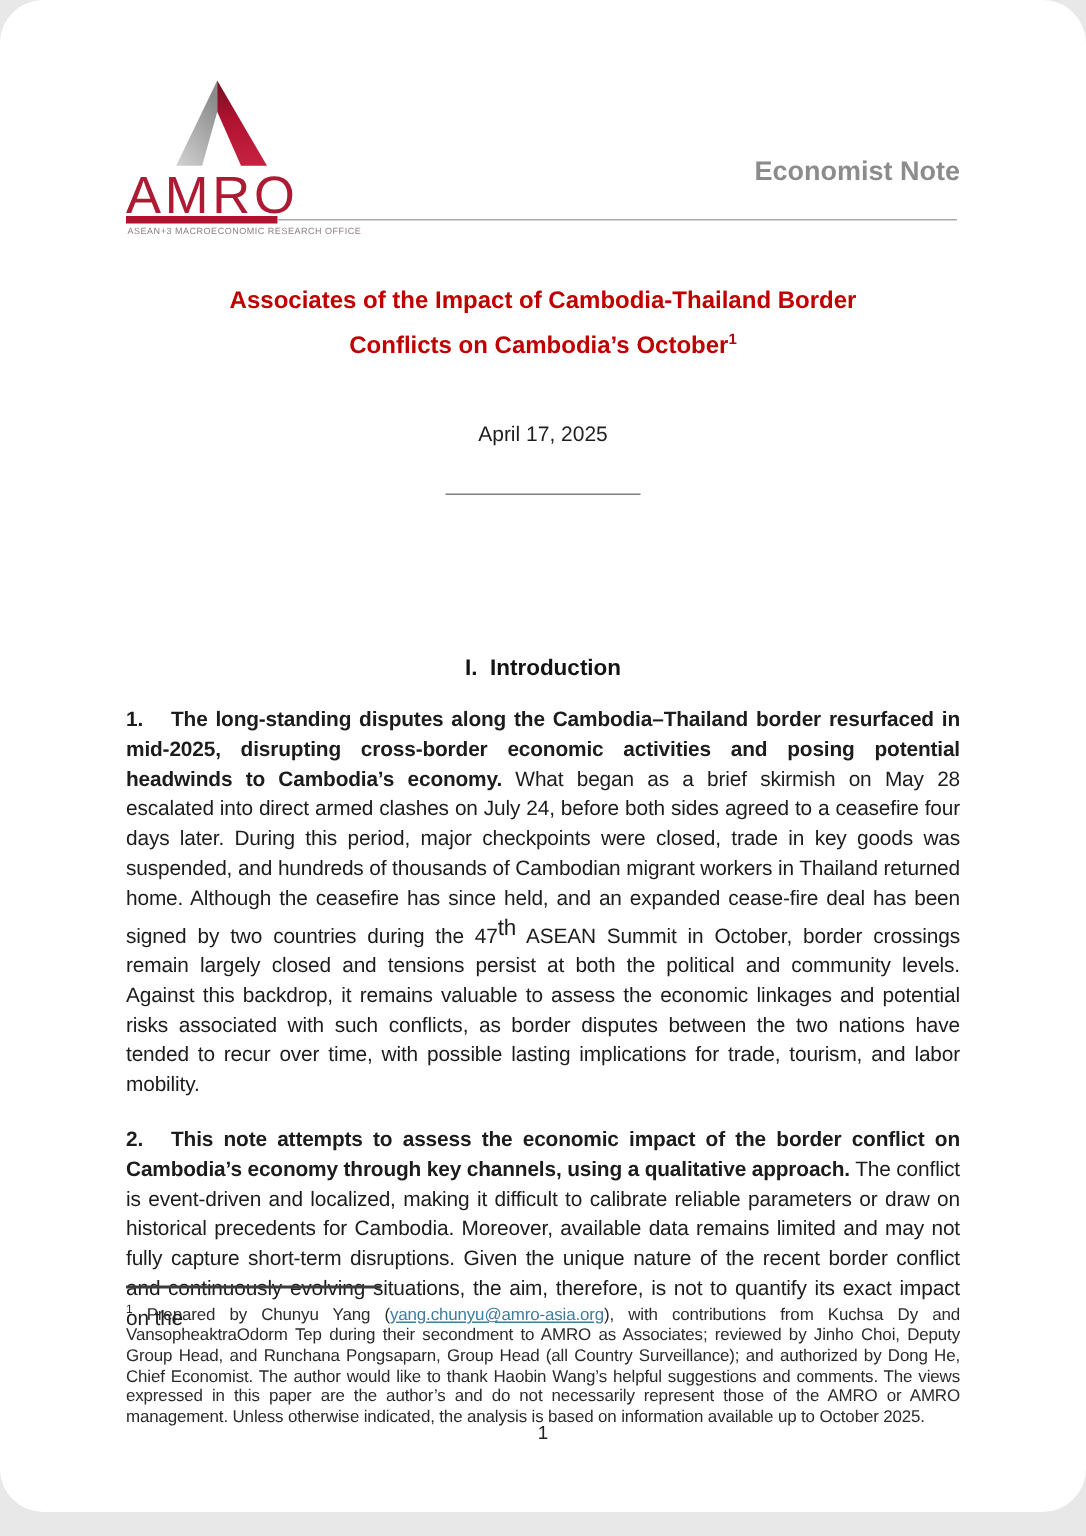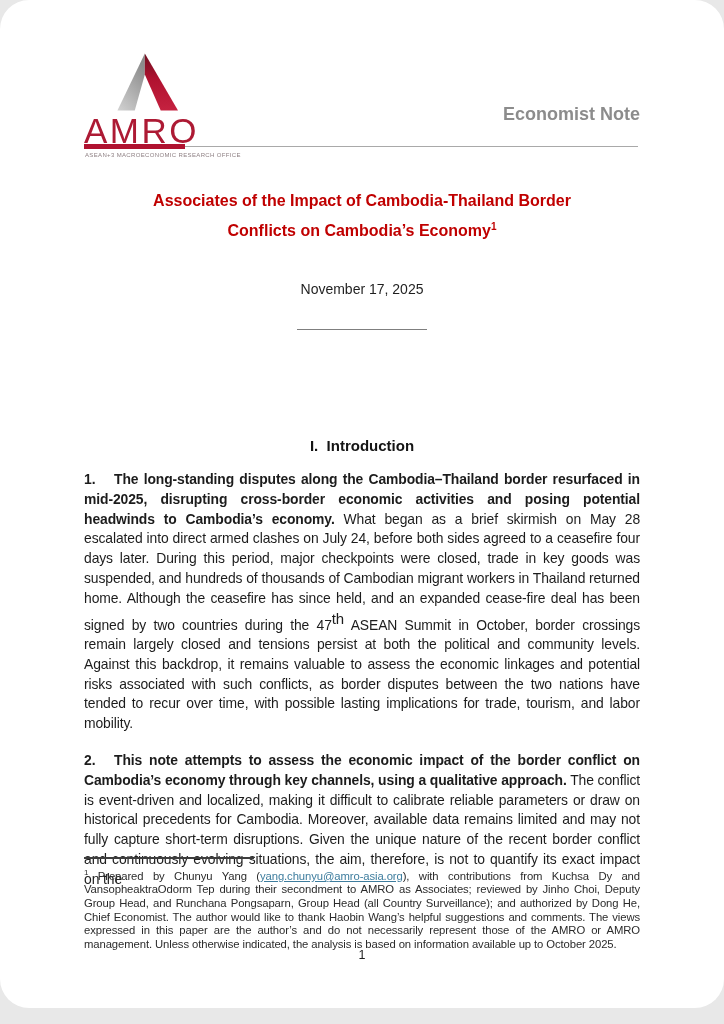--- a/index.html
+++ b/index.html
@@ -110,24 +110,24 @@
 
   <div class="doc-type">Economist Note</div>
 
   <div class="header-rule">
     <div class="rule-red"></div>
     <div class="rule-gray"></div>
   </div>
 
   <div class="doc-title">
     <span>Associates of the Impact of Cambodia-Thailand Border</span><br>
-    <span>Conflicts on Cambodia’s Economy</span><sup>1</sup>
+    <span>Conflicts on Cambodia’s October</span><sup>1</sup>
   </div>
 
-  <div class="doc-date">November 17, 2025</div>
+  <div class="doc-date">April 17, 2025</div>
 
   <div class="date-divider"></div>
 
   <div class="section-heading">I.&nbsp; Introduction</div>
 
   <div class="body-text">
     <p>
       <span class="para-num">1.</span><span class="lead-bold">The long-standing disputes along the Cambodia–Thailand border resurfaced in mid-2025, disrupting cross-border economic activities and posing potential headwinds to Cambodia’s economy.</span><span> What began as a brief skirmish on May 28 escalated into direct armed clashes on July 24, before both sides agreed to a ceasefire four days later. During this period, major checkpoints were closed, trade in key goods was suspended, and hundreds of thousands of Cambodian migrant workers in Thailand returned home. Although the ceasefire has since held, and an expanded cease-fire deal has been signed by two countries during the 47</span><sup>th</sup><span> ASEAN Summit in October, border crossings remain largely closed and tensions persist at both the political and community levels. Against this backdrop, it remains valuable to assess the economic linkages and potential risks associated with such conflicts, as border disputes between the two nations have tended to recur over time, with possible lasting implications for trade, tourism, and labor mobility.</span>
     </p>
     <p>

